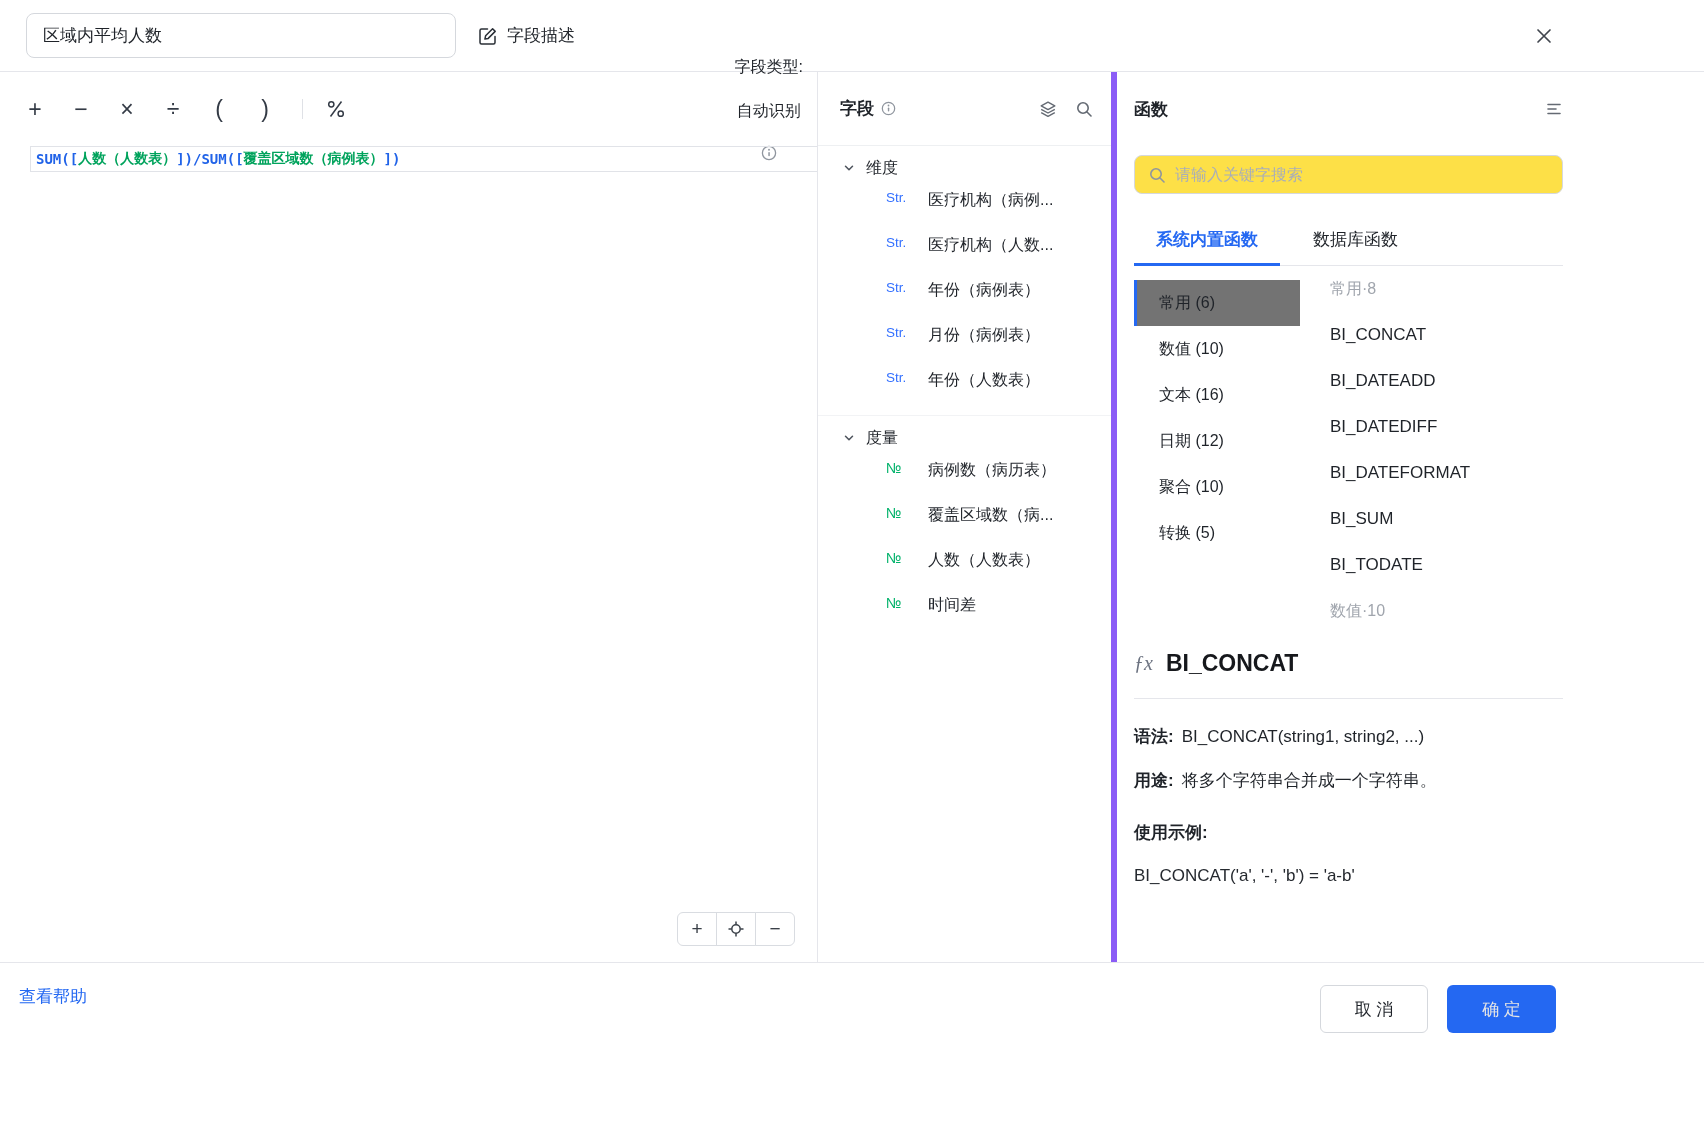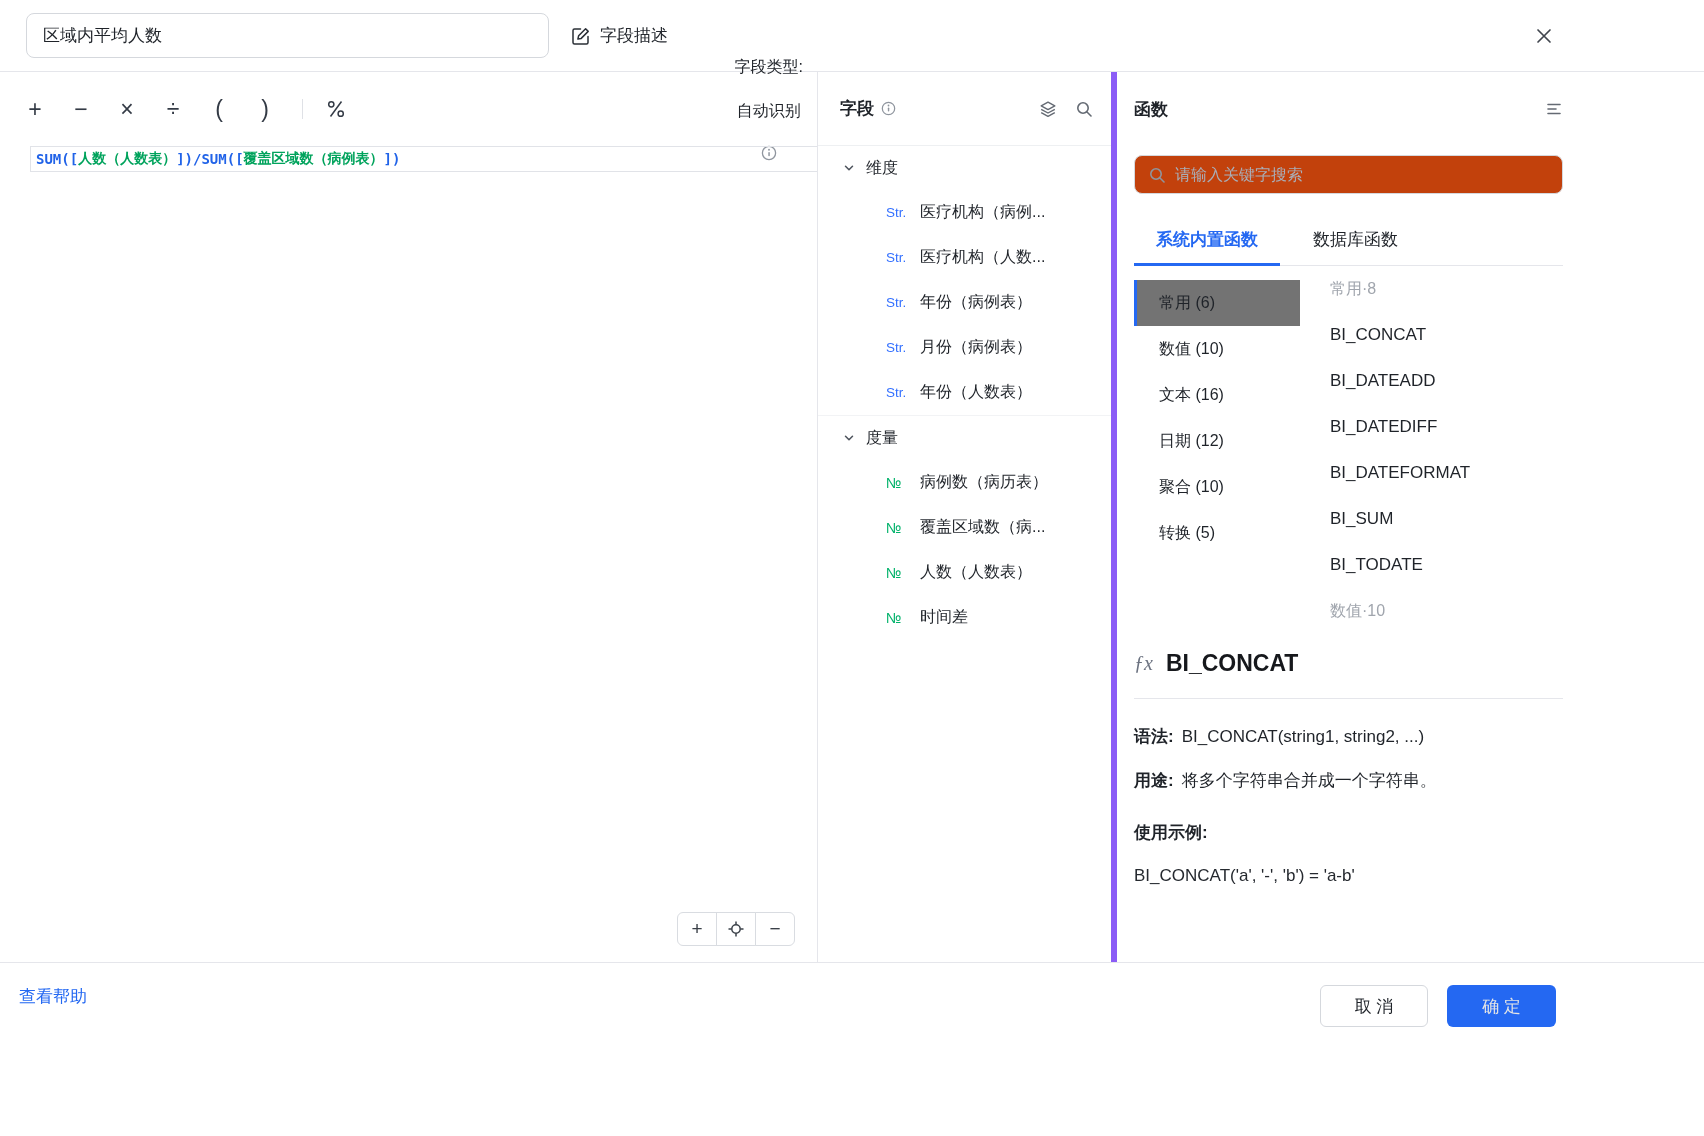--- a/index.html
+++ b/index.html
@@ -2,21 +2,21 @@
 <html style="--accent: #2468f2; --formula-keyword: #2163e8; --formula-field: #00a35c; --measure-green: #00b26a; --dimension-blue: #3370ff;"><head>
 <meta charset="utf-8">
 <style>
   * { margin:0; padding:0; box-sizing:border-box; }
   html,body { width:1704px; height:1136px; background:#fff; overflow:hidden;
     font-family:"Liberation Sans","DejaVu Sans",sans-serif; color:#1f2329; }
   .dialog { position:relative; width:1704px; height:1136px; display:flex; flex-direction:column; background:#fff; }
 
   
   .dlg-header { flex:0 0 72px; border-bottom:1px solid #e5e6eb; display:flex; align-items:center; padding:0 26px; position:relative; }
-  .name-input { width:523px; height:45px; border:1px solid #d5d8dd; border-radius:8px; font-size:17px; padding:0 16px; color:#1f2329; outline:none; font-family:inherit; background:#fff; }
+  .name-input { width:430px; height:45px; border:1px solid #d5d8dd; border-radius:8px; font-size:17px; padding:0 16px; color:#1f2329; outline:none; font-family:inherit; background:#fff; }
   .desc-btn { display:flex; align-items:center; gap:9px; margin-left:22px; font-size:17px; color:#25292f; cursor:pointer; }
   .close-btn { position:absolute; top:22px; right:146px; width:28px; height:28px; display:flex; align-items:center; justify-content:center; cursor:pointer; }
 
   
   .main { flex:0 0 890px; display:flex; }
 
   
   .editor-pane { width:818px; border-right:1px solid #e5e6eb; position:relative; display:flex; flex-direction:column; }
   .toolbar { height:74px; display:flex; align-items:center; padding:0 14px 0 12px; }
   .op-btn { width:46px; height:40px; border:none; background:transparent; display:flex; align-items:center; justify-content:center; font-size:23px; color:#333a45; cursor:pointer; font-family:inherit; }
@@ -40,30 +40,30 @@
   .fields-pane { width:299px; border-right:6px solid #8b5cf6; }
   .pane-header { height:74px; display:flex; align-items:center; padding:0 22px; }
   .fields-pane .pane-header { border-bottom:1px solid #eef0f2; padding-right:18px; }
   .pane-title { font-size:17px; font-weight:bold; color:#1f2329; }
   .pane-title-wrap { display:flex; align-items:center; gap:7px; }
   .header-icons { margin-left:auto; display:flex; align-items:center; gap:18px; }
   .header-icons > span { display:flex; cursor:pointer; }
 
   .section-header { display:flex; align-items:center; gap:11px; height:44px; padding-left:25px; font-size:16px; color:#1f2329; cursor:pointer; }
   .measures-section { border-top:1px solid #f2f3f5; }
-  .field-item { display:flex; align-items:center; height:45px; padding-left:68px; font-size:16px; color:#1f2329; cursor:pointer; }
+  .field-item { display:flex; height:45px; padding-left:68px; font-size:16px; color:#1f2329; cursor:pointer;gap:8px; }
   .field-type { width:34px; flex:0 0 34px; }
   .type-str { color:var(--dimension-blue,#3370ff); font-size:13.5px; }
   .type-num { color:var(--measure-green,#00b26a); font-size:14.5px; }
   .field-name { white-space:nowrap; overflow:hidden; }
 
   
   .functions-pane { flex:1; padding:0 141px 0 17px; }
   .functions-pane .pane-header { padding:0;gap:20px; }
-  .fn-search { margin-top:9px; height:39px; border:1px solid #d5d8dd; border-radius:8px; display:flex; align-items:center; padding:0 13px; gap:9px; background:#c2410c; }
+  .fn-search { margin-top:9px; height:39px; border:1px solid #d5d8dd; border-radius:8px; display:flex; align-items:center; padding:0 13px; gap:9px; background:#fde047; }
   .fn-search input { border:none; outline:none; flex:1; font-size:16px; font-family:inherit; color:#1f2329; background:transparent; }
   .fn-search input::placeholder { color:#a9aeb8; }
 
   .fn-tabs { margin-top:30px; display:flex; position:relative; height:42px; }
   .fn-tabs::after { content:""; position:absolute; left:0; right:0; bottom:0; height:1px; background:#e5e6eb; }
   .fn-tab { font-size:17px; color:#1f2329; padding:4px 22px 0; cursor:pointer; position:relative; z-index:1; }
   .fn-tab.active { color:var(--accent,#2468f2); font-weight:bold; box-shadow:inset 0 -3px 0 var(--accent,#2468f2); }
   .fn-tab + .fn-tab { margin-left:11px; }
 
   .fn-body { display:flex; height:360px; overflow:hidden; }
@@ -83,21 +83,21 @@
   .detail-row { margin-top:26px; font-size:17px; color:#1f2329; }
   .detail-row .lbl { font-weight:bold; margin-right:8px; }
   .detail-row.usage { margin-top:21px; }
   .example-label { margin-top:29px; font-size:17px; font-weight:bold; }
   .example-text { margin-top:22px; font-size:17px; color:#25292f; }
 
   
   .dlg-footer { flex:1; border-top:1px solid #e5e6eb; display:flex; align-items:flex-start; padding:22px 148px 0 19px; }
   .help-link { color:var(--accent,#2468f2); font-size:17px; cursor:pointer; text-decoration:none; }
   .footer-btns { margin-left:auto; display:flex; gap:19px; }
-  .btn { height:42px; border-radius:6px; font-size:17px; cursor:pointer; font-family:inherit; display:flex; align-items:center; justify-content:center; }
+  .btn { height:48px; border-radius:6px; font-size:17px; cursor:pointer; font-family:inherit; display:flex; align-items:center; justify-content:center; }
   .btn-cancel { width:108px; background:#fff; border:1px solid #d5d8dd; color:#1f2329; }
   .btn-ok { width:109px; background:var(--accent,#2468f2); border:none; color:#e5e5e5; }
 </style>
 </head>
 <body>
 
 <div class="dialog">
 
   <header class="dlg-header">
     <input class="name-input" value="区域内平均人数" style="">

